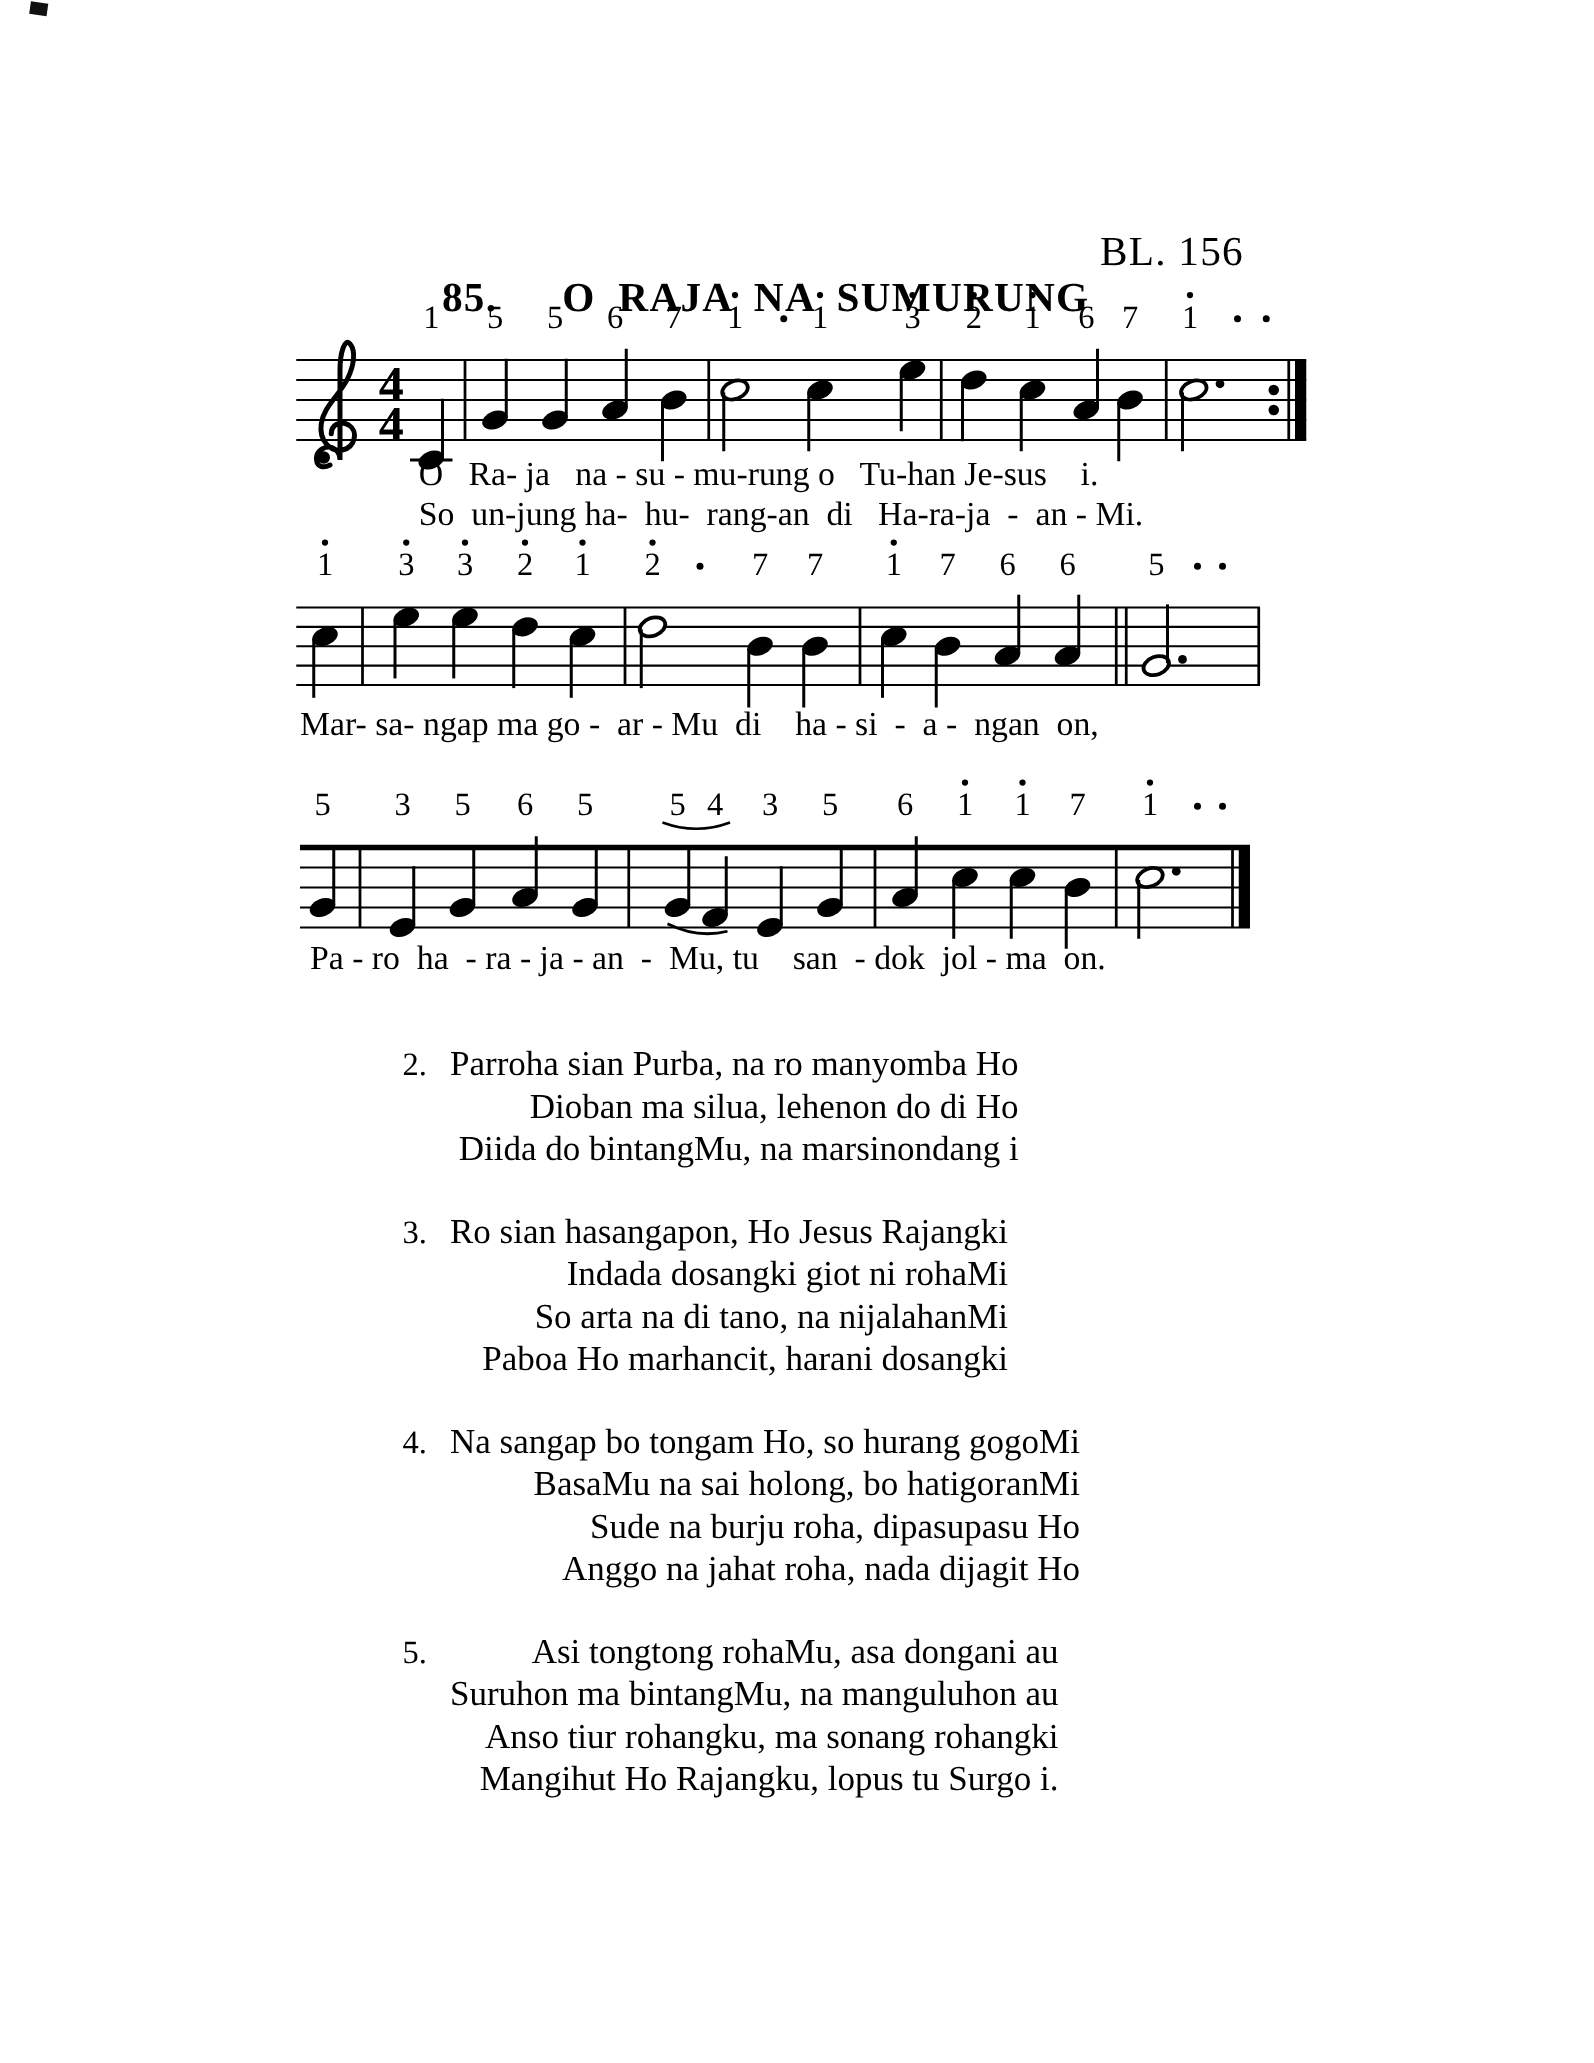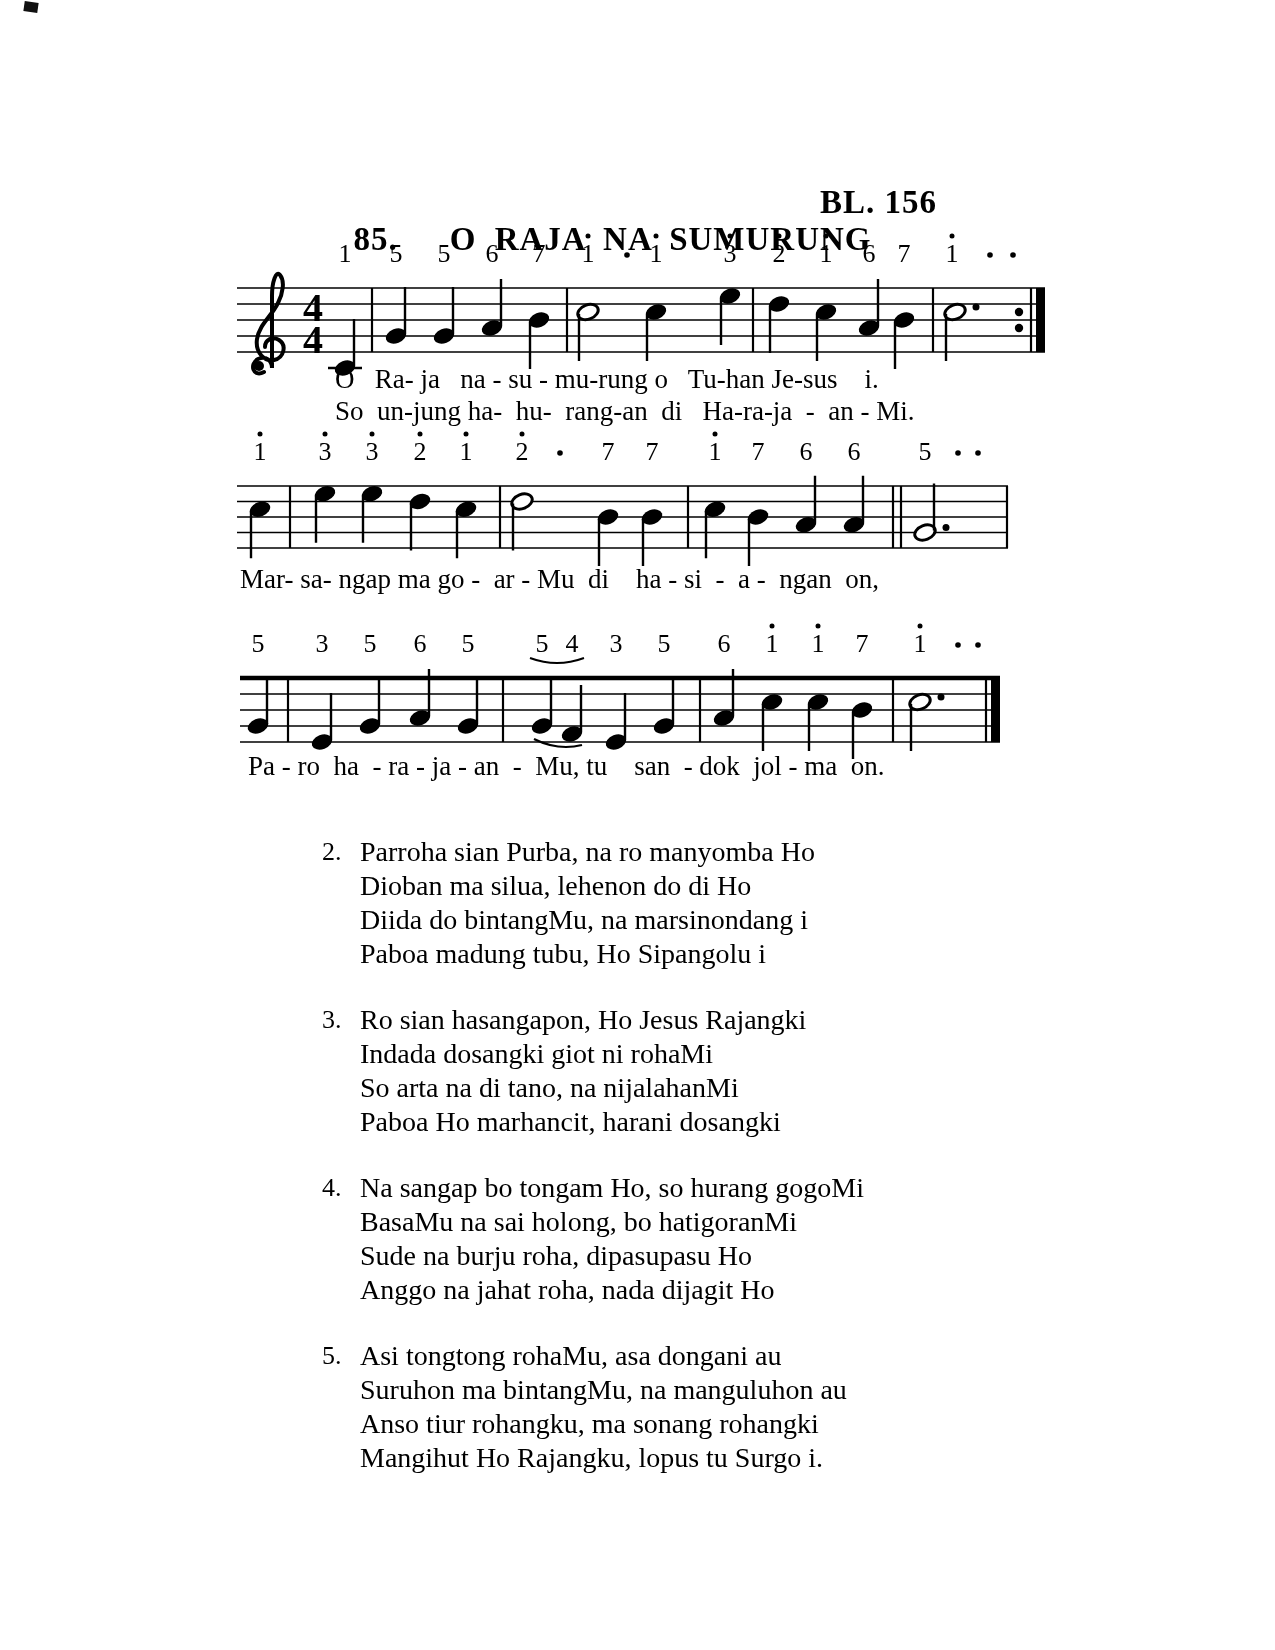--- a/index.html
+++ b/index.html
@@ -9,33 +9,33 @@
   }
   .artifact{position:absolute;left:24px;top:2px;width:14px;height:10px;background:#111;transform:rotate(8deg);}
   #header{position:absolute;top:0;left:0;width:1275px;height:60px;}
   #title-row{
     position:absolute;top:184px;left:335px;
     font-weight:bold;font-size:33px;letter-spacing:1px;white-space:pre;
   }
   #title-row .num{margin-right:16px;text-align:right;}
   #title-row .ttl{word-spacing:9px;margin-left:36px;}
   #reference{
-    position:absolute;top:184px;left:820px;
-    font-weight:bold;font-size:33px;letter-spacing:1px;
+    position:absolute;top:184px;left:880px;
+    font-weight:normal;font-size:33px;letter-spacing:1px;
   }
   #music{position:absolute;left:0;top:0;width:1275px;height:820px;}
   #music text{fill:#000;}
   #music .num{font:26px "Liberation Serif","DejaVu Serif",serif;}
   #music .ts{font:bold 40px "Liberation Serif","DejaVu Serif",serif;}
   #music .lyric{font:27px "Liberation Serif","DejaVu Serif",serif;white-space:pre;}
   #music line,#music path{stroke:#000;}
   #verses{position:absolute;left:322px;top:835px;font-size:28px;line-height:34px;}
   .verse{display:flex;margin-bottom:32px;}
   .verse .vnum{flex:none;width:38px;font-size:26px;}
-  .verse .vline{white-space:pre;}
+  .verse .vline{white-space:pre;text-align:right;}
 </style>
 </head>
 <body>
 
 <div class="artifact"></div>
 
 <div id="header"></div>
 <div id="title-row">
   <span class="num">85.</span><span class="ttl">O RAJA NA SUMURUNG</span>
 </div>
@@ -325,21 +325,20 @@
     </g>
   </svg>
 
 <div id="verses">
     <div class="verse">
       <span class="vnum">2.</span>
       <div>
         <div class="vline">Parroha sian Purba, na ro manyomba Ho</div>
         <div class="vline">Dioban ma silua, lehenon do di Ho</div>
         <div class="vline">Diida do bintangMu, na marsinondang i</div>
-        <div class="vline">Paboa madung tubu, Ho Sipangolu i</div>
       </div>
     </div>
     <div class="verse">
       <span class="vnum">3.</span>
       <div>
         <div class="vline">Ro sian hasangapon, Ho Jesus Rajangki</div>
         <div class="vline">Indada dosangki giot ni rohaMi</div>
         <div class="vline">So arta na di tano, na nijalahanMi</div>
         <div class="vline">Paboa Ho marhancit, harani dosangki</div>
       </div>

